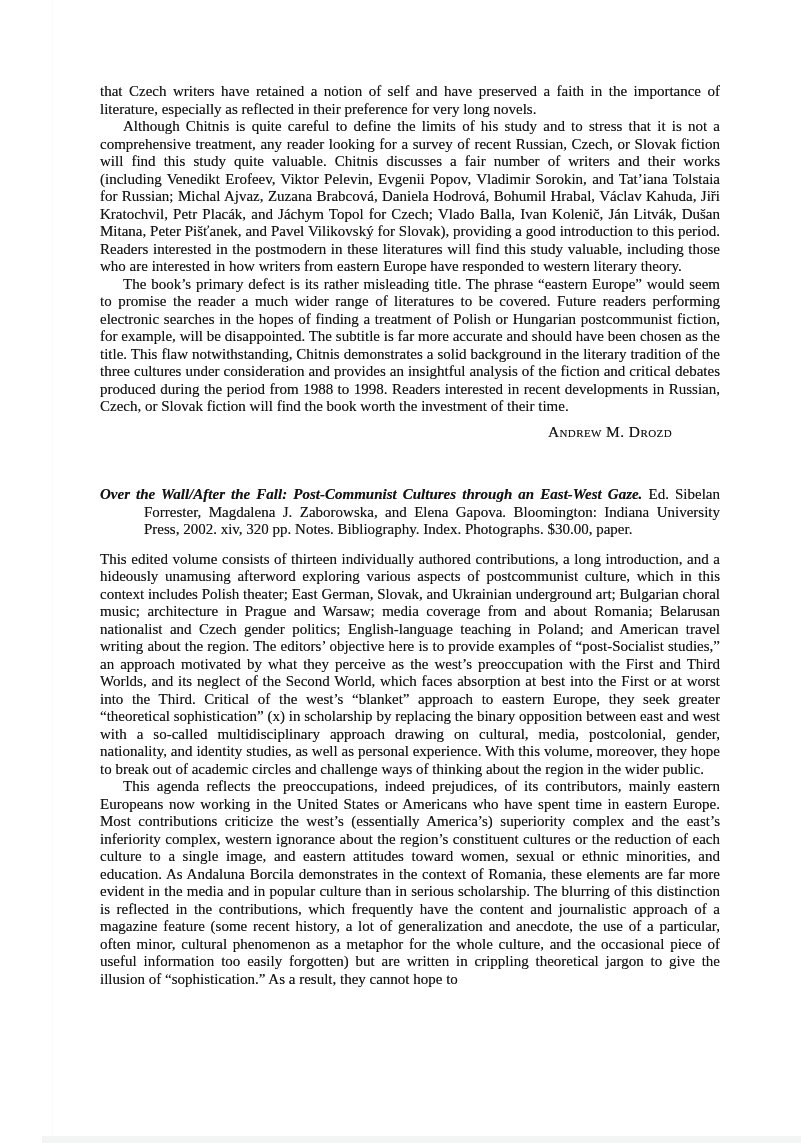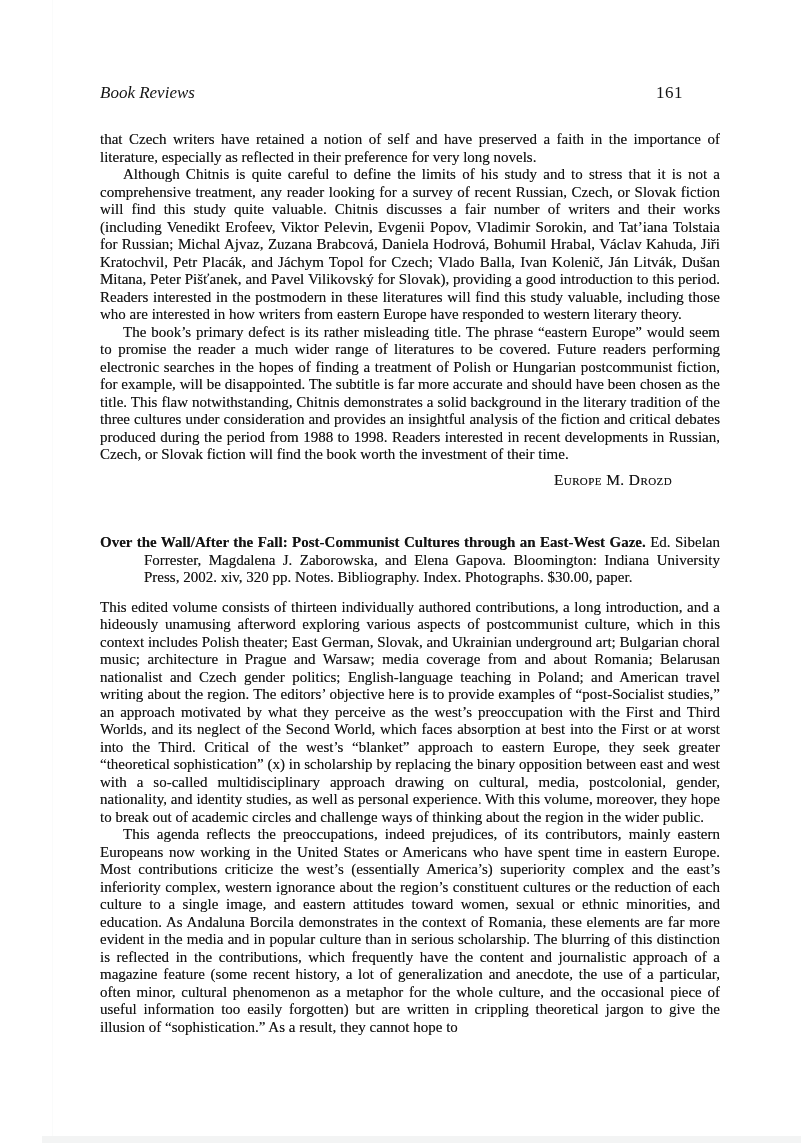--- a/index.html
+++ b/index.html
@@ -80,44 +80,41 @@
   .sig-affil {
     font-style: italic;
   }
   .citation {
     margin: 0 0 12px 0 !important;
     padding-left: 44px;
     text-indent: -44px;
   }
   .cit-title {
     font-weight: bold;
+    font-style: italic;
   }
 </style>
 </head>
 <body>
 
 <div class="page">
   <div class="scan-edge-left"></div>
 
   <div class="content">
 
-    <div class="running-header">
-      <span class="rh-title">Book Reviews</span>
-      <span class="rh-folio">161</span>
-    </div>
 
     <div class="body-text">
 
       <section>
         <p>that Czech writers have retained a notion of self and have preserved a faith in the importance of literature, especially as reflected in their preference for very long novels.</p>
         <p class="indent">Although Chitnis is quite careful to define the limits of his study and to stress that it is not a comprehensive treatment, any reader looking for a survey of recent Russian, Czech, or Slovak fiction will find this study quite valuable. Chitnis discusses a fair number of writers and their works (including Venedikt Erofeev, Viktor Pelevin, Evgenii Popov, Vladimir Sorokin, and Tat’iana Tolstaia for Russian; Michal Ajvaz, Zuzana Brabcová, Daniela Hodrová, Bohumil Hrabal, Václav Kahuda, Jiři Kratochvil, Petr Placák, and Jáchym Topol for Czech; Vlado Balla, Ivan Kolenič, Ján Litvák, Dušan Mitana, Peter Pišťanek, and Pavel Vilikovský for Slovak), providing a good introduction to this period. Readers interested in the postmodern in these literatures will find this study valuable, including those who are interested in how writers from eastern Europe have responded to western literary theory.</p>
         <p class="indent">The book’s primary defect is its rather misleading title. The phrase “eastern Europe” would seem to promise the reader a much wider range of literatures to be covered. Future readers performing electronic searches in the hopes of finding a treatment of Polish or Hungarian postcommunist fiction, for example, will be disappointed. The subtitle is far more accurate and should have been chosen as the title. This flaw notwithstanding, Chitnis demonstrates a solid background in the literary tradition of the three cultures under consideration and provides an insightful analysis of the fiction and critical debates produced during the period from 1988 to 1998. Readers interested in recent developments in Russian, Czech, or Slovak fiction will find the book worth the investment of their time.</p>
 
         <div class="signature">
-          <div class="sig-name">Europe M. Drozd</div>
+          <div class="sig-name">Andrew M. Drozd</div>
         </div>
       </section>
 
       <section>
         <p class="citation"><span class="cit-title">Over the Wall/After the Fall: Post-Communist Cultures through an East-West Gaze.</span> <span class="cit-details">Ed. Sibelan Forrester, Magdalena J. Zaborowska, and Elena Gapova. Bloomington: Indiana University Press, 2002. xiv, 320 pp. Notes. Bibliography. Index. Photographs. $30.00, paper.</span></p>
 
         <p>This edited volume consists of thirteen individually authored contributions, a long introduction, and a hideously unamusing afterword exploring various aspects of postcommunist culture, which in this context includes Polish theater; East German, Slovak, and Ukrainian underground art; Bulgarian choral music; architecture in Prague and Warsaw; media coverage from and about Romania; Belarusan nationalist and Czech gender politics; English-language teaching in Poland; and American travel writing about the region. The editors’ objective here is to provide examples of “post-Socialist studies,” an approach motivated by what they perceive as the west’s preoccupation with the First and Third Worlds, and its neglect of the Second World, which faces absorption at best into the First or at worst into the Third. Critical of the west’s “blanket” approach to eastern Europe, they seek greater “theoretical sophistication” (x) in scholarship by replacing the binary opposition between east and west with a so-called multidisciplinary approach drawing on cultural, media, postcolonial, gender, nationality, and identity studies, as well as personal experience. With this volume, moreover, they hope to break out of academic circles and challenge ways of thinking about the region in the wider public.</p>
         <p class="indent">This agenda reflects the preoccupations, indeed prejudices, of its contributors, mainly eastern Europeans now working in the United States or Americans who have spent time in eastern Europe. Most contributions criticize the west’s (essentially America’s) superiority complex and the east’s inferiority complex, western ignorance about the region’s constituent cultures or the reduction of each culture to a single image, and eastern attitudes toward women, sexual or ethnic minorities, and education. As Andaluna Borcila demonstrates in the context of Romania, these elements are far more evident in the media and in popular culture than in serious scholarship. The blurring of this distinction is reflected in the contributions, which frequently have the content and journalistic approach of a magazine feature (some recent history, a lot of generalization and anecdote, the use of a particular, often minor, cultural phenomenon as a metaphor for the whole culture, and the occasional piece of useful information too easily forgotten) but are written in crippling theoretical jargon to give the illusion of “sophistication.” As a result, they cannot hope to</p>
       </section>
 

